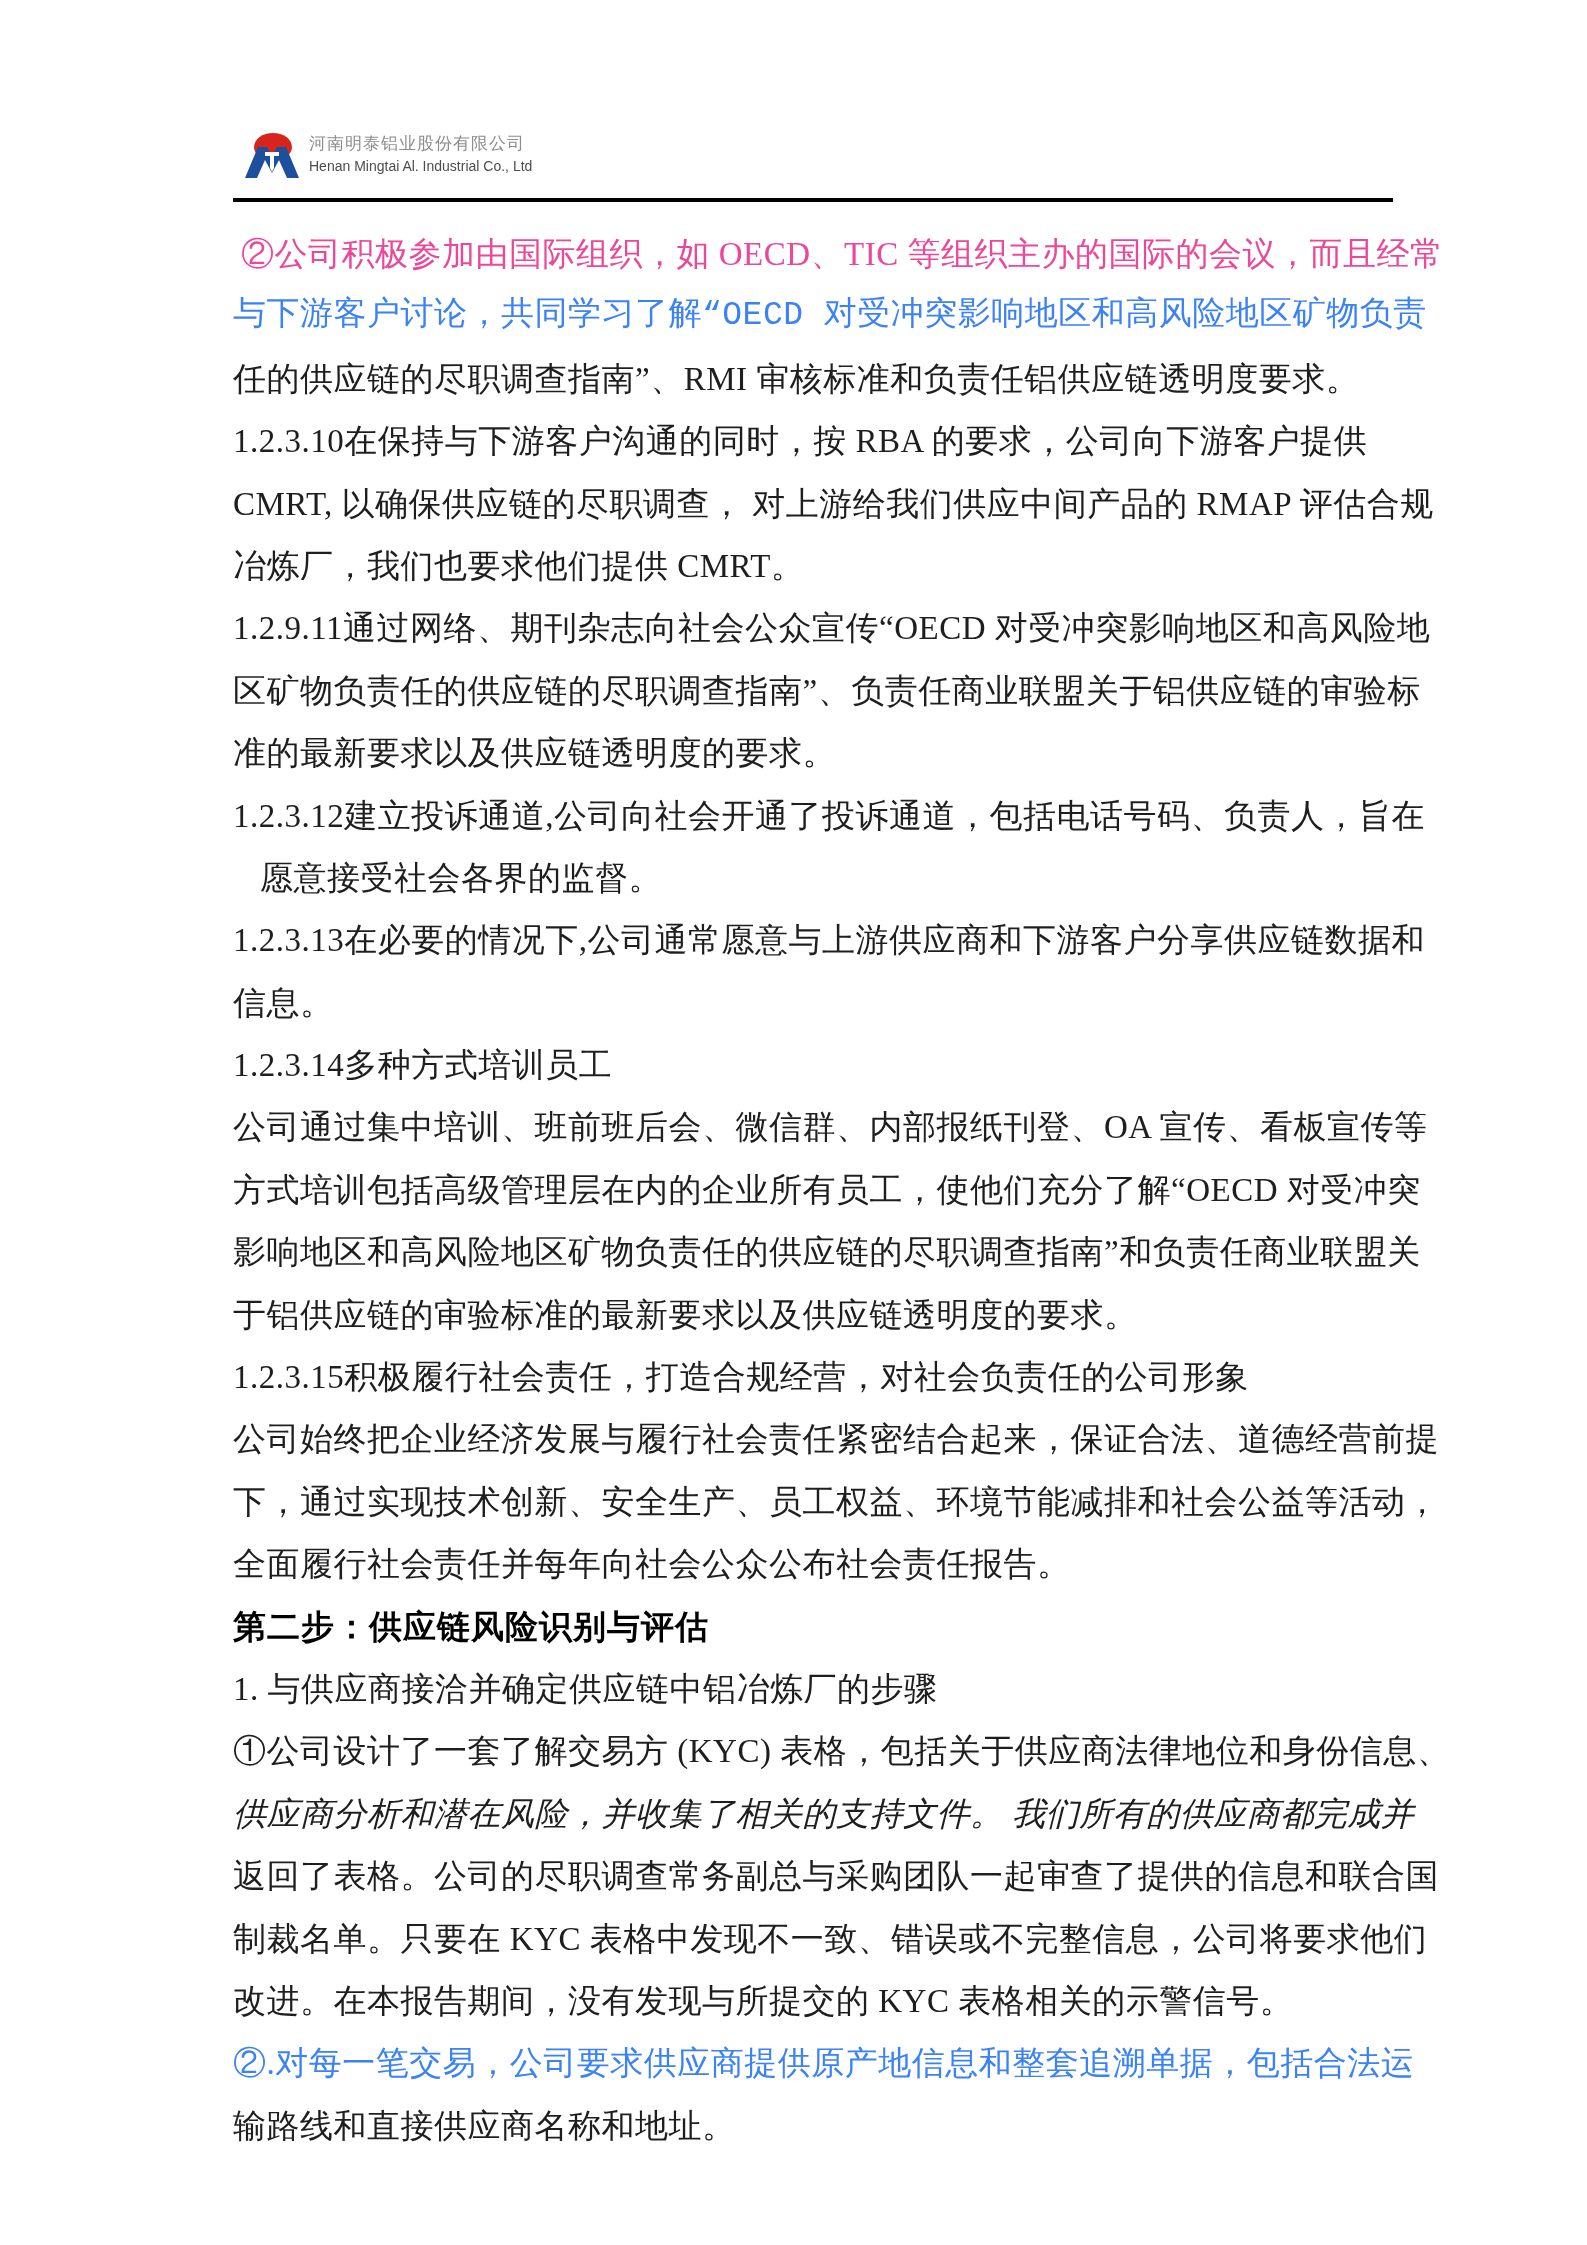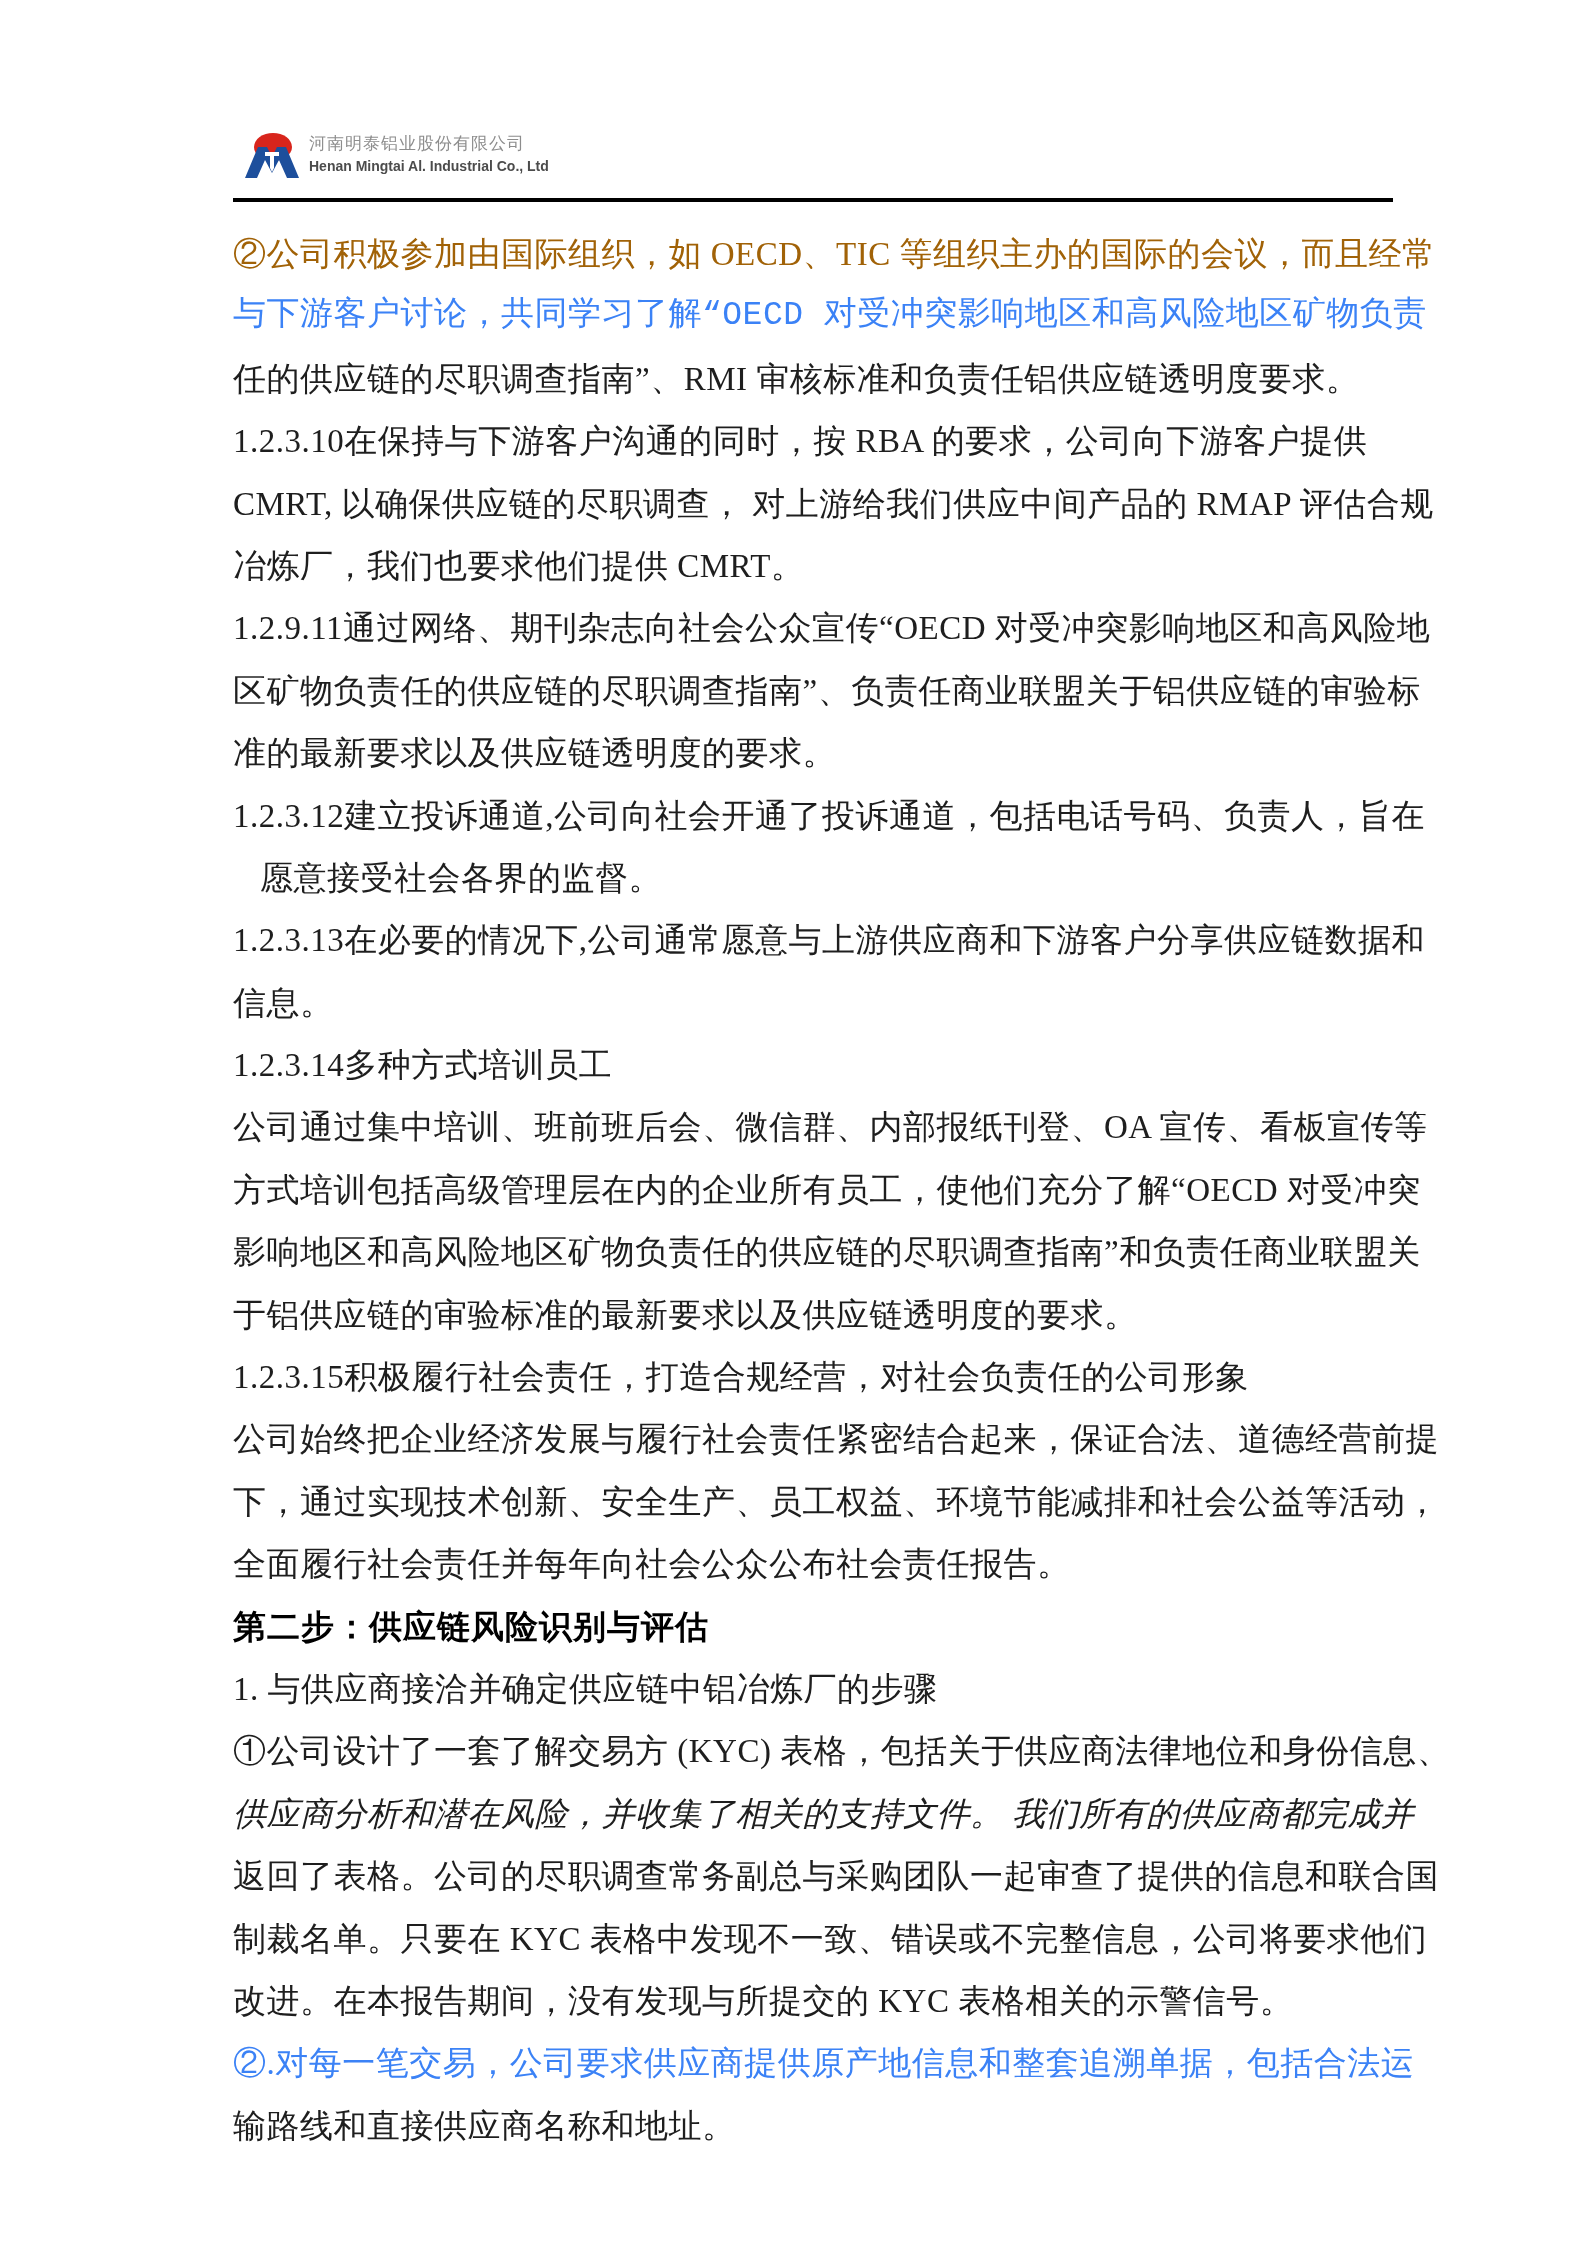--- a/index.html
+++ b/index.html
@@ -37,21 +37,21 @@
     font-size: 17px;
     line-height: 22px;
     letter-spacing: 1px;
     color: #8d8d8d;
     font-family: "Liberation Serif", "DejaVu Serif", serif;
   }
   .company-en {
     margin-top: 2px;
     font-size: 14px;
     line-height: 18px;
-    font-weight: bold;
+    font-weight: normal;
     color: #4c4c4c;
     font-family: "Liberation Sans", "DejaVu Sans", sans-serif;
   }
   .header-divider {
     position: absolute;
     left: 233px;
     top: 198px;
     width: 1160px;
     height: 4px;
     background: #000000;
@@ -95,21 +95,21 @@
     </svg>
     <div class="logo-text">
       <div class="company-cn" style="color: rgb(141, 141, 141);">河南明泰铝业股份有限公司</div>
       <div class="company-en" style="color: rgb(76, 76, 76);">Henan Mingtai Al. Industrial Co., Ltd</div>
     </div>
   </div>
 
   <div class="header-divider" style="background: rgb(0, 0, 0);"></div>
 
   <div class="content" id="lines-container">
-      <div class="line" style="color: #a16207;">②公司积极参加由国际组织，如 OECD、TIC 等组织主办的国际的会议，而且经常</div>
+      <div class="line" style="color: #ec4899; margin-left: 8px;">②公司积极参加由国际组织，如 OECD、TIC 等组织主办的国际的会议，而且经常</div>
       <div class="line" style="color: #3b82f6; font-family: Liberation Mono, monospace;">与下游客户讨论，共同学习了解“OECD 对受冲突影响地区和高风险地区矿物负责</div>
       <div class="line" style="color: rgb(30, 30, 30);">任的供应链的尽职调查指南”、RMI 审核标准和负责任铝供应链透明度要求。</div>
       <div class="line" style="color: rgb(30, 30, 30);">1.2.3.10在保持与下游客户沟通的同时，按 RBA 的要求，公司向下游客户提供</div>
       <div class="line" style="color: rgb(30, 30, 30);">CMRT, 以确保供应链的尽职调查， 对上游给我们供应中间产品的 RMAP 评估合规</div>
       <div class="line" style="color: rgb(30, 30, 30);">冶炼厂，我们也要求他们提供 CMRT。</div>
       <div class="line" style="color: rgb(30, 30, 30);">1.2.9.11通过网络、期刊杂志向社会公众宣传“OECD 对受冲突影响地区和高风险地</div>
       <div class="line" style="color: rgb(30, 30, 30);">区矿物负责任的供应链的尽职调查指南”、负责任商业联盟关于铝供应链的审验标</div>
       <div class="line" style="color: rgb(30, 30, 30);">准的最新要求以及供应链透明度的要求。</div>
       <div class="line" style="color: rgb(30, 30, 30);">1.2.3.12建立投诉通道,公司向社会开通了投诉通道，包括电话号码、负责人，旨在</div>
       <div class="line" style="color: rgb(30, 30, 30); margin-left: 27px;">愿意接受社会各界的监督。</div>

